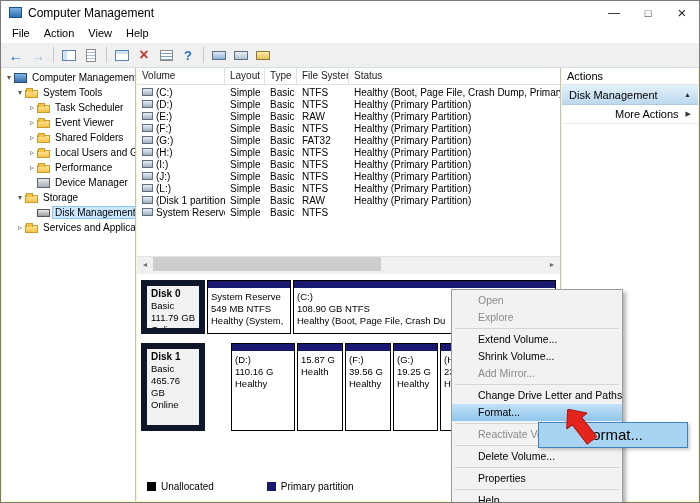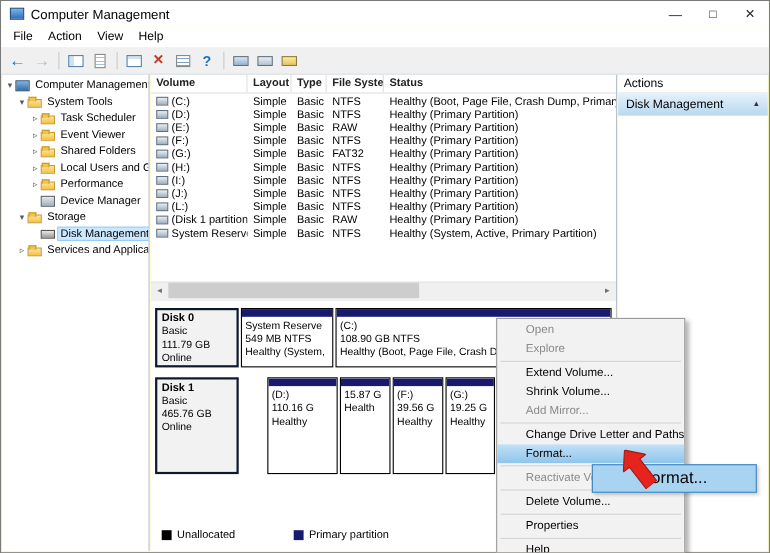--- a/index.html
+++ b/index.html
@@ -49,42 +49,42 @@
   .ic-device{background:linear-gradient(#e8e8e8,#a5aeb8);border:1px solid #5a6672;}
   .ic-disk{height:8px;margin-top:1px;background:linear-gradient(#e8e8e8,#9a9a9a);border:1px solid #555;}
   .ic-folder{height:8px;margin-top:2px;background:linear-gradient(#ffe49a,#f4c245);border:1px solid #c99c2e;}
   .ic-folder::before{content:"";position:absolute;top:-3px;left:0;width:5px;height:3px;background:#f4c245;border:1px solid #c99c2e;border-bottom:none;}
   .tlabel{padding:0 2px;overflow:hidden;}
   .titem.selected .tlabel{background:#cce8ff;outline:1px solid #8fc7f2;}
 
   
   .center{position:absolute;left:136px;top:67px;width:424px;bottom:1px;background:#fff;border-right:1px solid #b7c4cf;overflow:hidden;}
   .vheader{position:absolute;left:0;top:0;right:0;height:17px;border-bottom:1px solid #e0e0e0;display:flex;font-size:10px;color:#222;}
-  .vh{border-right:1px solid #e0e0e0;padding:2px 0 0 5px;overflow:hidden;white-space:nowrap;font-weight:bold;}
+  .vh{border-right:1px solid #e0e0e0;padding:2px 0 0 5px;overflow:hidden;white-space:nowrap;}
   .c0{width:88px;} .c1{width:40px;} .c2{width:32px;} .c3{width:52px;} .c4{flex:1;border-right:none;}
   .vrows{position:absolute;left:0;top:18px;right:0;}
   .vrow{display:flex;height:12px;align-items:center;font-size:10px;white-space:nowrap;}
   .vc{padding-left:5px;overflow:hidden;flex:none;display:flex;align-items:center;}
   .vc.c4{flex:1;}
   .vol-icon{width:11px;height:8px;margin-right:3px;flex:none;background:linear-gradient(#e9eff5,#9fb0c1);border:1px solid #5f6f7f;}
 
   
   .hscroll{position:absolute;left:0;right:0;top:188px;height:15px;background:#f0f0f0;border-top:1px solid #e3e3e3;display:flex;align-items:center;}
   .sb-arrow{width:16px;height:15px;display:flex;align-items:center;justify-content:center;font-size:7px;color:#6f6f6f;flex:none;}
   .sb-track{flex:1;height:15px;position:relative;}
   .sb-thumb{position:absolute;left:0;top:0;width:228px;height:15px;background:#cdcdcd;}
 
   .splitter{position:absolute;left:0;right:0;top:203px;height:3px;background:#f0f0f0;}
 
   
   .disk-area{position:absolute;left:0;right:0;top:206px;bottom:0;background:#fff;padding:6px 4px;}
   .drow{display:flex;}
   .drow.d0{height:54px;}
   .drow.d1{height:88px;margin-top:9px;gap:24px;}
-  .dhead{width:76px;flex:none;border:2px solid #0f172a;background:#f2f2f2;padding:2px 4px;font-size:9.5px;line-height:12px;overflow:hidden;}
+  .dhead{width:64px;flex:none;border:6px solid #0f172a;background:#f2f2f2;padding:2px 4px;font-size:9.5px;line-height:12px;overflow:hidden;}
   .dname{font-weight:bold;font-size:10px;}
   .dparts{display:flex;flex:1;min-width:0;}
   .part{position:relative;border:1px solid #000;margin-left:2px;background:#fff;padding:10px 3px 0;font-size:9.5px;line-height:12px;overflow:hidden;flex:none;}
   .part.grow{flex:1;}
   .pstrip{position:absolute;top:0;left:0;right:0;height:7px;background:#191970;}
   .pline{white-space:nowrap;overflow:hidden;}
 
   .legend{position:absolute;left:10px;bottom:9px;display:flex;align-items:center;font-size:10px;gap:37px;}
   .leg-item{display:flex;align-items:center;margin-right:16px;}
   .leg-sq{width:9px;height:9px;margin-right:5px;flex:none;}
@@ -333,21 +333,20 @@
         <span class="vc c4">Healthy (Primary Partition)</span>
       </div>
       <div class="vrow">
         <span class="vc c0">
             <i class="vol-icon"></i>
             <span>System Reserved (K:)</span>
           </span>
         <span class="vc c1">Simple</span>
         <span class="vc c2">Basic</span>
         <span class="vc c3">NTFS</span>
-        <span class="vc c4">Healthy (System, Active, Primary Partition)</span>
       </div>
     </div>
 
     <div class="hscroll">
       <span class="sb-arrow">◄</span>
       <span class="sb-track">
           <span class="sb-thumb"></span>
         </span>
       <span class="sb-arrow">►</span>
     </div>
@@ -439,20 +438,24 @@
 
     </div>
   </div>
 
   <div class="actions">
     <div class="actions-title">Actions</div>
     <div class="actions-group">
       <span class="glabel">Disk Management</span>
       <span class="chev">▲</span>
     </div>
+    <div class="actions-more">
+      <span>More Actions</span>
+      <span class="chev">▶</span>
+    </div>
   </div>
 
   <div class="cmenu">
     <div class="citem disabled">Open</div>
     <div class="citem disabled">Explore</div>
     <div class="csep"></div>
     <div class="citem">Extend Volume...</div>
     <div class="citem">Shrink Volume...</div>
     <div class="citem disabled">Add Mirror...</div>
     <div class="csep"></div>

